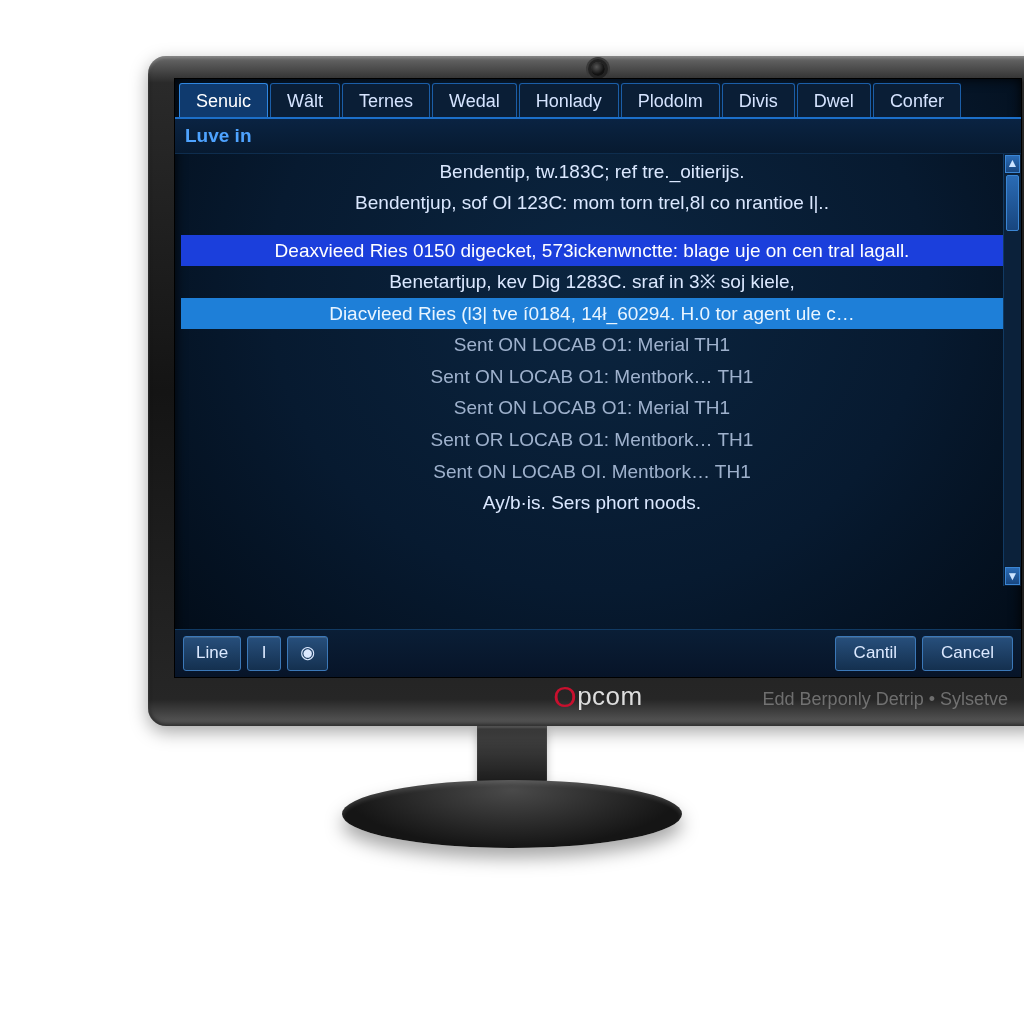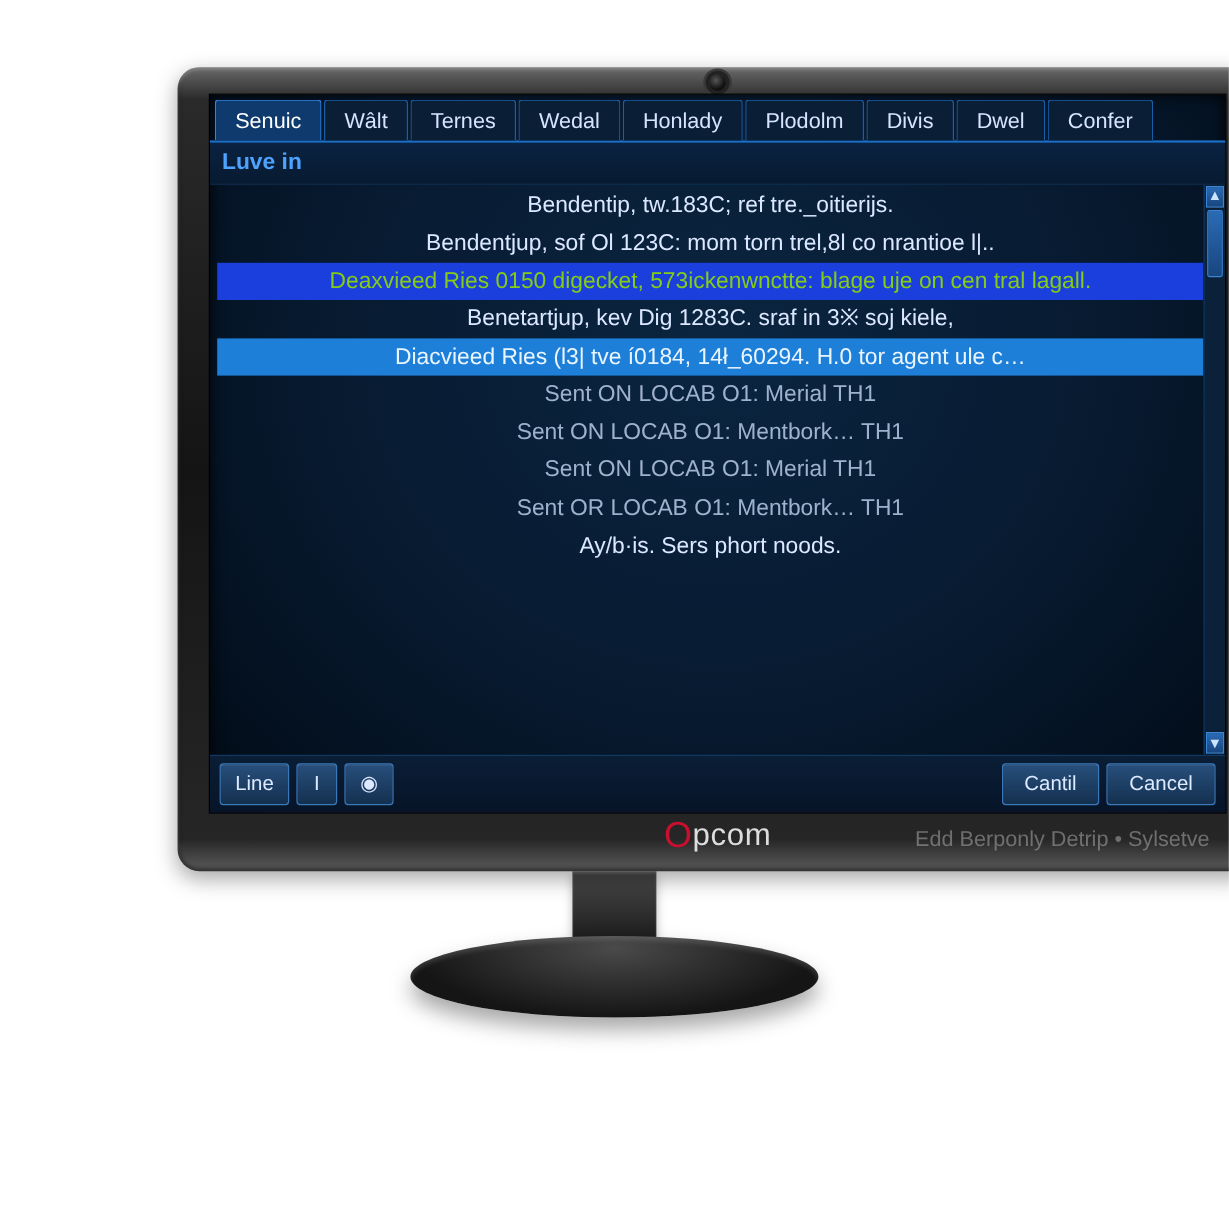--- a/index.html
+++ b/index.html
@@ -108,21 +108,22 @@
     text-overflow: ellipsis;
     color: #dbe8ff;
   }
   .row.dim { color: #b9cbe7; opacity: .85; }
   .row.hl-light {
     background: linear-gradient(180deg,#2f8fe8,#1f6fc5);
     color: #fff;
   }
   .row.hl-dark {
     background: #1b3fdc;
-    color: #84cc16;
+    color: #ffffff;
+    margin-top: 16px;
   }
   .row.hl-cyan {
     background: #1e7fd8;
     color: #e9f5ff;
   }
   
   .scrollbar {
     width: 18px;
     background: #0a1e36;
     border-left: 1px solid #113a63;
@@ -136,20 +137,21 @@
   .sb-btn { height: 18px; display:flex;align-items:center;justify-content:center;color:#cde4ff;font-size:12px;}
   .sb-track { flex:1; background:#0b213a; position:relative; }
   .sb-thumb { position:absolute; top:0; left:1px; right:1px; height:56px; border-radius:2px; }
   
   .footer {
     display:flex; align-items:center;
     padding: 6px 8px;
     background: linear-gradient(180deg,#0a1e36,#071428);
     border-top: 1px solid #113a63;
     gap: 6px;
+    margin-top: 43px;
   }
   .btn {
     padding: 4px 18px;
     background: linear-gradient(180deg,#274f7c,#14304f);
     border: 1px solid #3b78b8;
     color:#dce9ff;
     border-radius: 3px;
     cursor: pointer;
     font-size: 17px;
     box-shadow: inset 0 1px 0 rgba(255,255,255,.12);
@@ -198,20 +200,21 @@
         <div class="list" id="list">
             <div class="row">Bendentip, tw.183C; ref tre._oitierijs.</div>
             <div class="row">Bendentjup, sof Ol 123C: mom torn trel,8l co nrantioe l|..</div>
             <div class="row hl-dark">Deaxvieed Ries 0150 digecket, 573ickenwnctte: blage uje on cen tral lagall.</div>
             <div class="row">Benetartjup, kev Dig 1283C. sraf in 3※ soj kiele,</div>
             <div class="row hl-cyan">Diacvieed Ries (l3| tve í0184, 14ł_60294. H.0 tor agent ule c…</div>
             <div class="row dim">Sent ON LOCAB O1: Merial          TH1</div>
             <div class="row dim">Sent ON LOCAB O1: Mentbork…   TH1</div>
             <div class="row dim">Sent ON LOCAB O1: Merial          TH1</div>
             <div class="row dim">Sent OR LOCAB O1: Mentbork…   TH1</div>
+            <div class="row dim">Sent ON LOCAB OI. Mentbork…   TH1</div>
             <div class="row">Ay/b·is. Sers phort noods.</div>
           </div>
         <div class="scrollbar">
           <div class="sb-btn">▲</div>
           <div class="sb-track">
             <div class="sb-thumb"></div>
           </div>
           <div class="sb-btn">▼</div>
         </div>
       </div>

